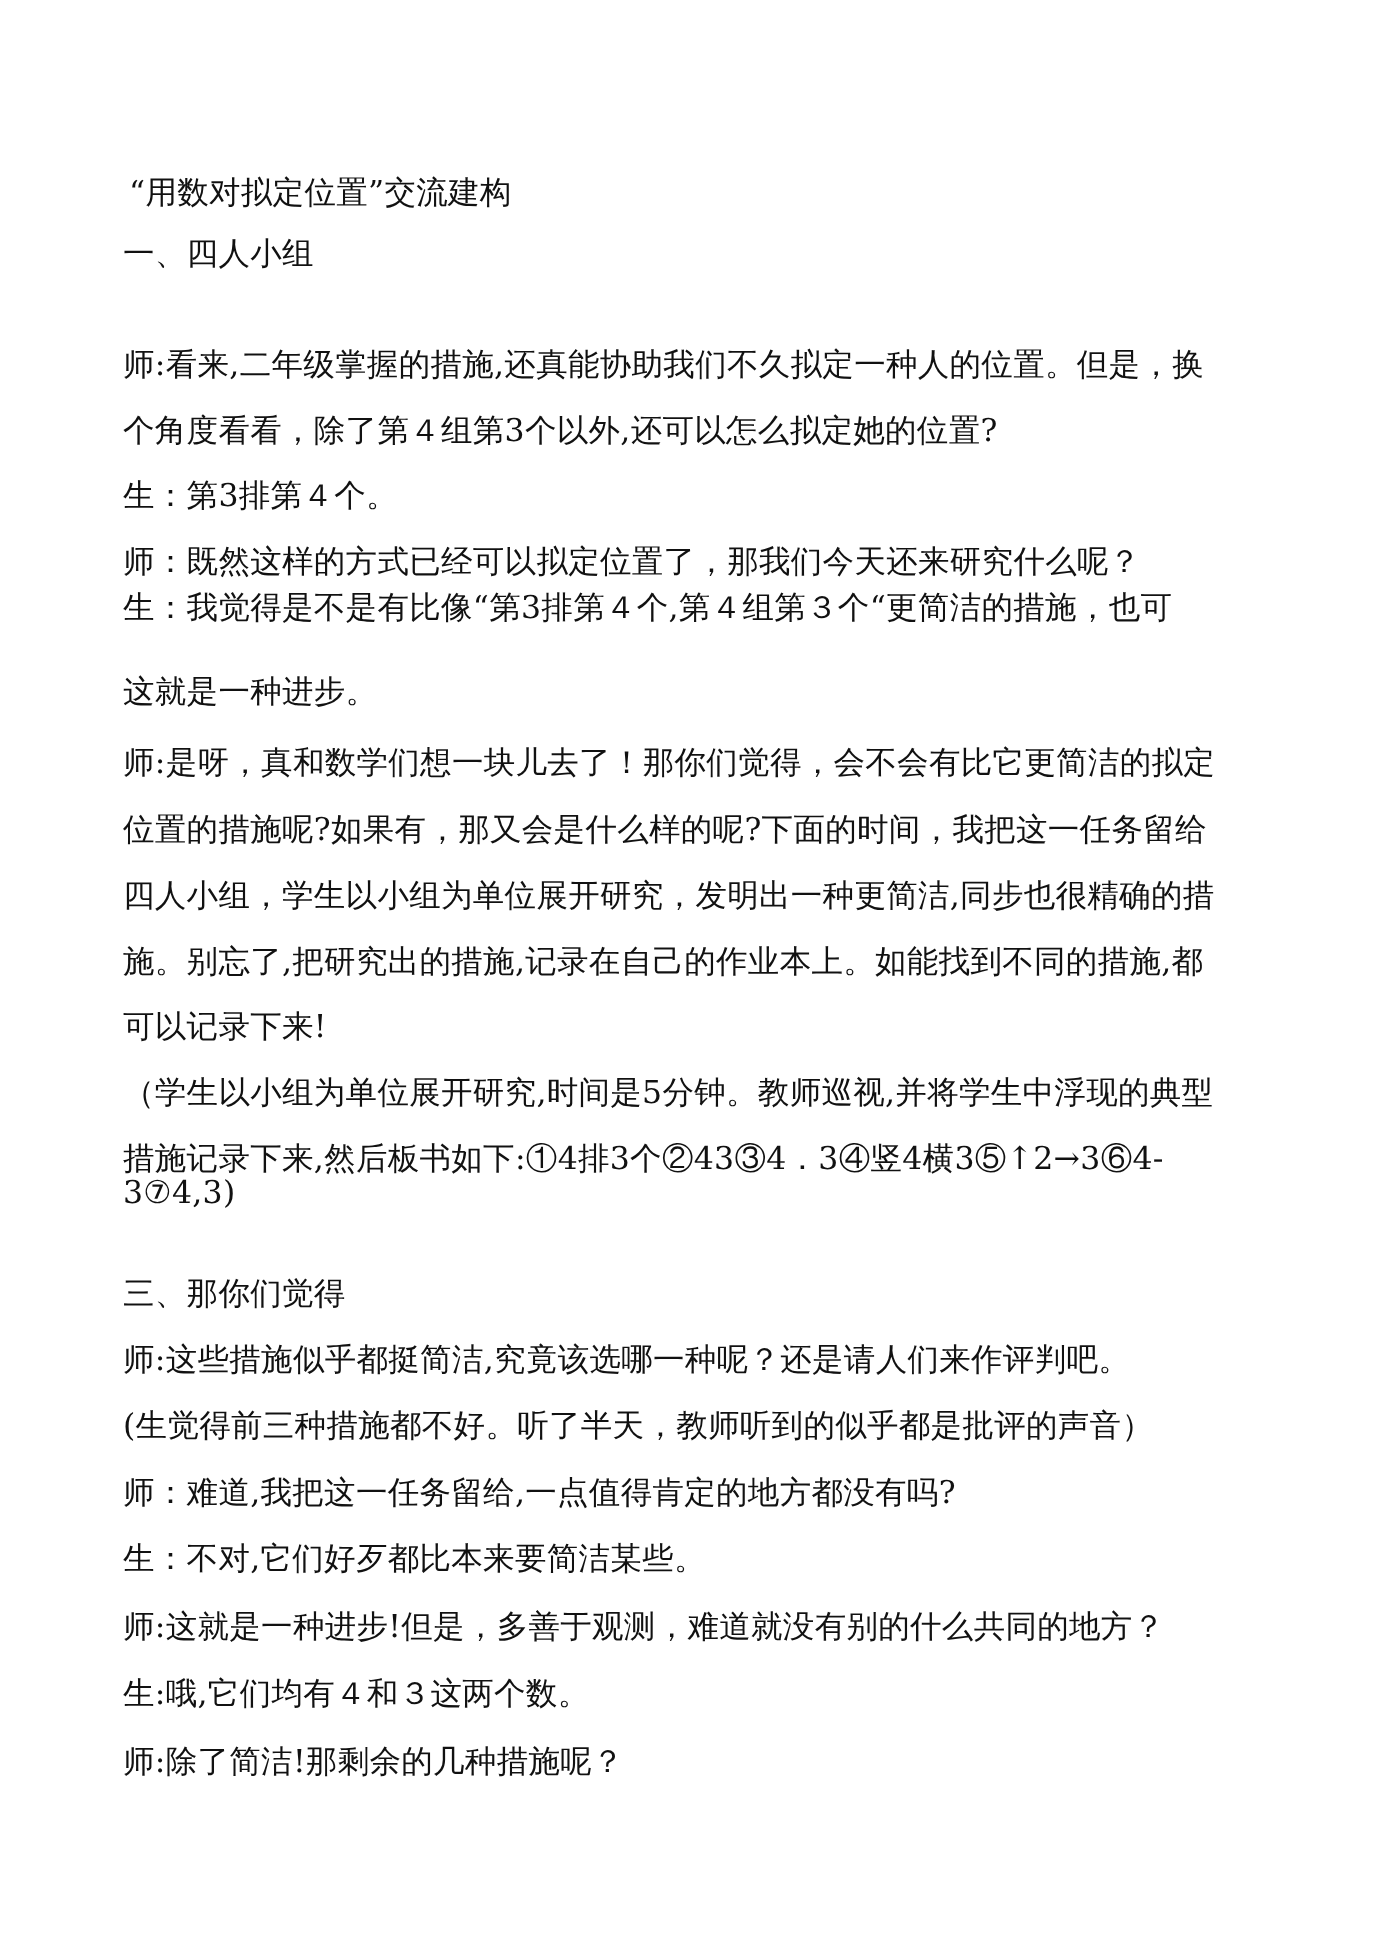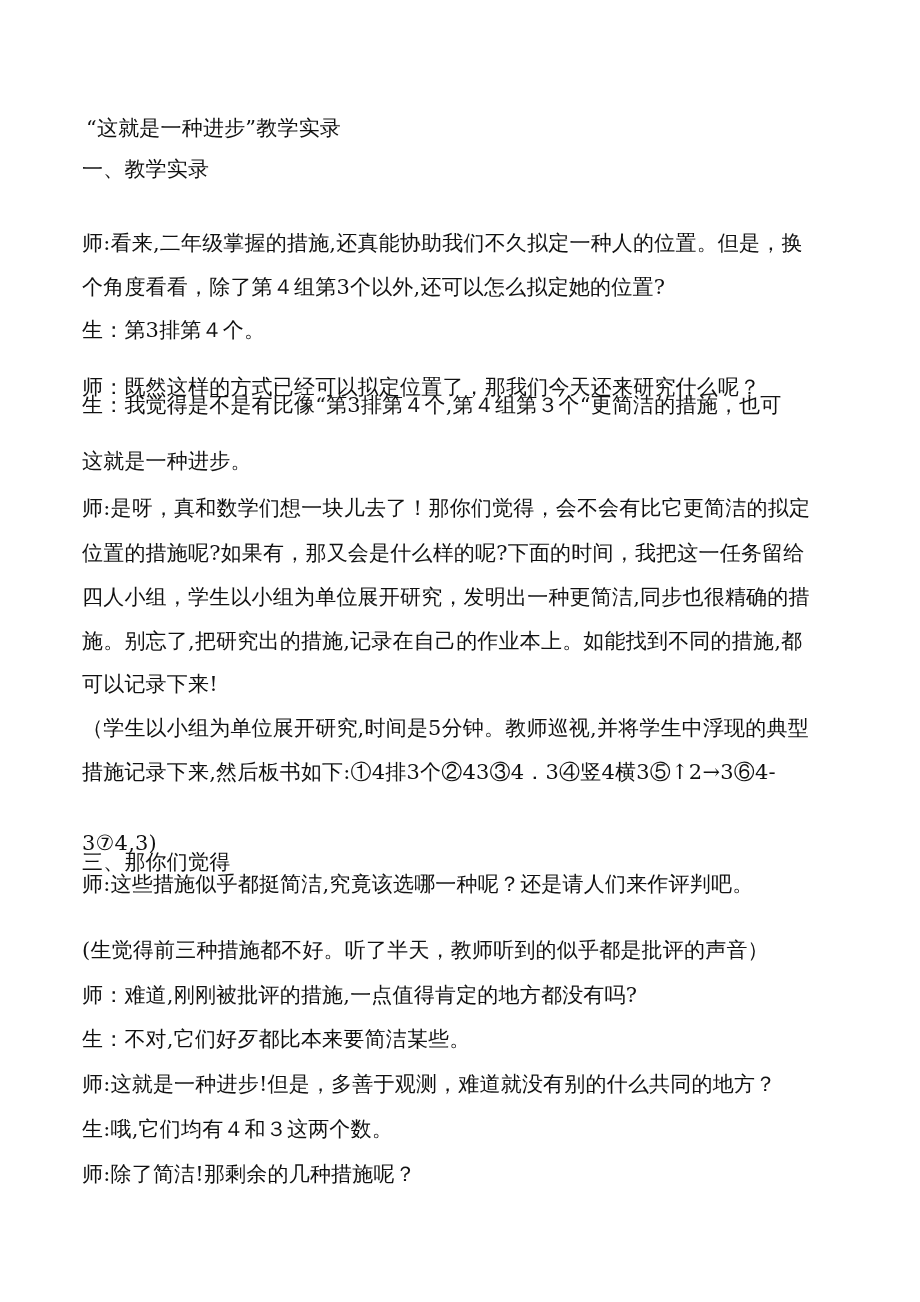--- a/index.html
+++ b/index.html
@@ -29,37 +29,37 @@
       line-height: 30px;
       height: 30px;
       letter-spacing: 0.2px;
     }
     .title { left: 4px; }
   </style>
 </head>
 <body>
 
 <div class="page">
-  <div class="line title" style="top:113px">“这就是一种进步”教学实录</div>
-  <div class="line" style="top:154px">一、教学实录</div>
+  <div class="line title" style="top:113px">“用数对拟定位置”交流建构</div>
+  <div class="line" style="top:154px">一、四人小组</div>
   <div class="line" style="top:228px">师:看来,二年级掌握的措施,还真能协助我们不久拟定一种人的位置。但是，换</div>
   <div class="line" style="top:272px">个角度看看，除了第４组第3个以外,还可以怎么拟定她的位置?</div>
   <div class="line" style="top:315px">生：第3排第４个。</div>
-  <div class="line" style="top:372px">师：既然这样的方式已经可以拟定位置了，那我们今天还来研究什么呢？</div>
+  <div class="line" style="top:359px">师：既然这样的方式已经可以拟定位置了，那我们今天还来研究什么呢？</div>
   <div class="line" style="top:390px">生：我觉得是不是有比像“第3排第４个,第４组第３个“更简洁的措施，也可</div>
   <div class="line" style="top:446px">这就是一种进步。</div>
   <div class="line" style="top:493px">师:是呀，真和数学们想一块儿去了！那你们觉得，会不会有比它更简洁的拟定</div>
   <div class="line" style="top:538px">位置的措施呢?如果有，那又会是什么样的呢?下面的时间，我把这一任务留给</div>
   <div class="line" style="top:582px">四人小组，学生以小组为单位展开研究，发明出一种更简洁,同步也很精确的措</div>
   <div class="line" style="top:626px">施。别忘了,把研究出的措施,记录在自己的作业本上。如能找到不同的措施,都</div>
   <div class="line" style="top:669px">可以记录下来!</div>
   <div class="line" style="top:713px">（学生以小组为单位展开研究,时间是5分钟。教师巡视,并将学生中浮现的典型</div>
   <div class="line" style="top:757px">措施记录下来,然后板书如下:①4排3个②43③4．3④竖4横3⑤↑2→3⑥4-</div>
-  <div class="line" style="top:828px">3⑦4,3)</div>
+  <div class="line" style="top:780px">3⑦4,3)</div>
   <div class="line" style="top:847px">三、那你们觉得</div>
-  <div class="line" style="top:869px">师:这些措施似乎都挺简洁,究竟该选哪一种呢？还是请人们来作评判吧。</div>
+  <div class="line" style="top:891px">师:这些措施似乎都挺简洁,究竟该选哪一种呢？还是请人们来作评判吧。</div>
   <div class="line" style="top:935px">(生觉得前三种措施都不好。听了半天，教师听到的似乎都是批评的声音）</div>
-  <div class="line" style="top:980px">师：难道,刚刚被批评的措施,一点值得肯定的地方都没有吗?</div>
+  <div class="line" style="top:980px">师：难道,我把这一任务留给,一点值得肯定的地方都没有吗?</div>
   <div class="line" style="top:1024px">生：不对,它们好歹都比本来要简洁某些。</div>
   <div class="line" style="top:1069px">师:这就是一种进步!但是，多善于观测，难道就没有别的什么共同的地方？</div>
   <div class="line" style="top:1114px">生:哦,它们均有４和３这两个数。</div>
   <div class="line" style="top:1159px">师:除了简洁!那剩余的几种措施呢？</div>
 </div>
 
 </body></html>

